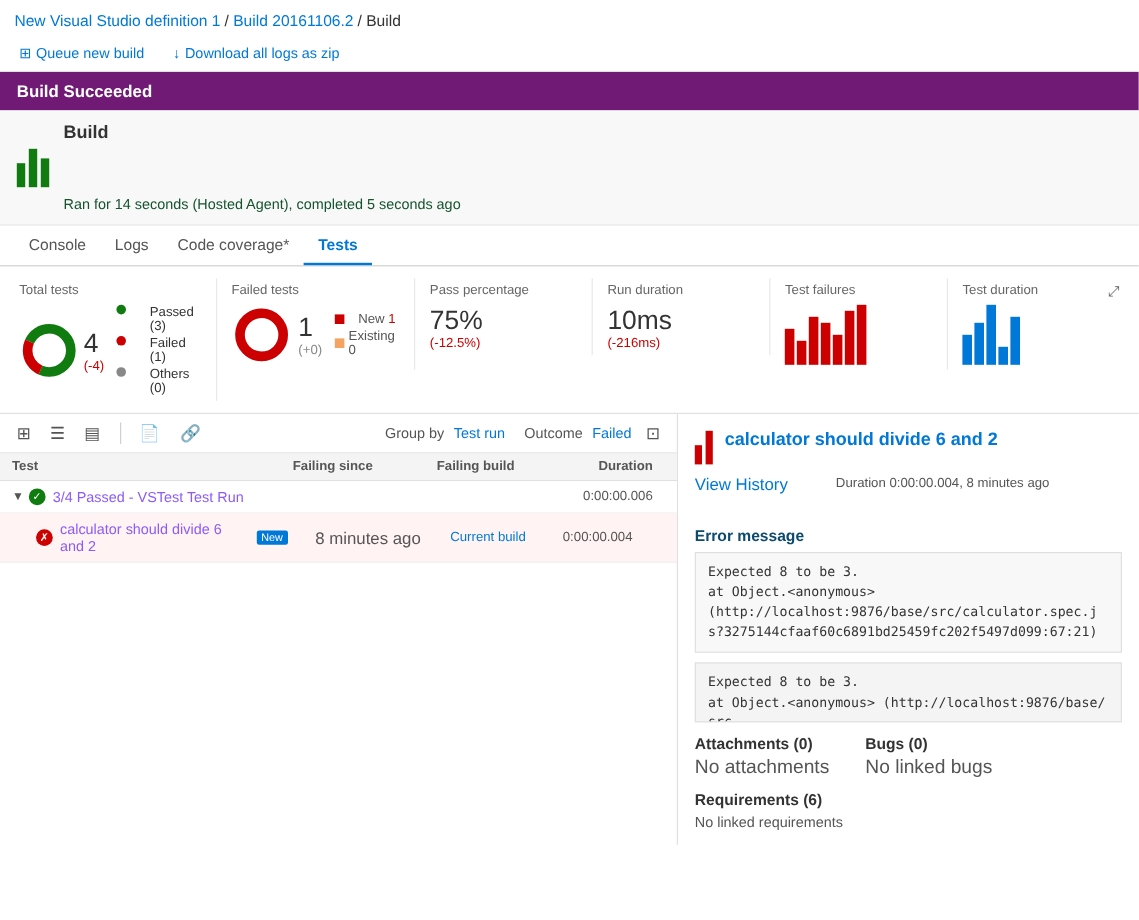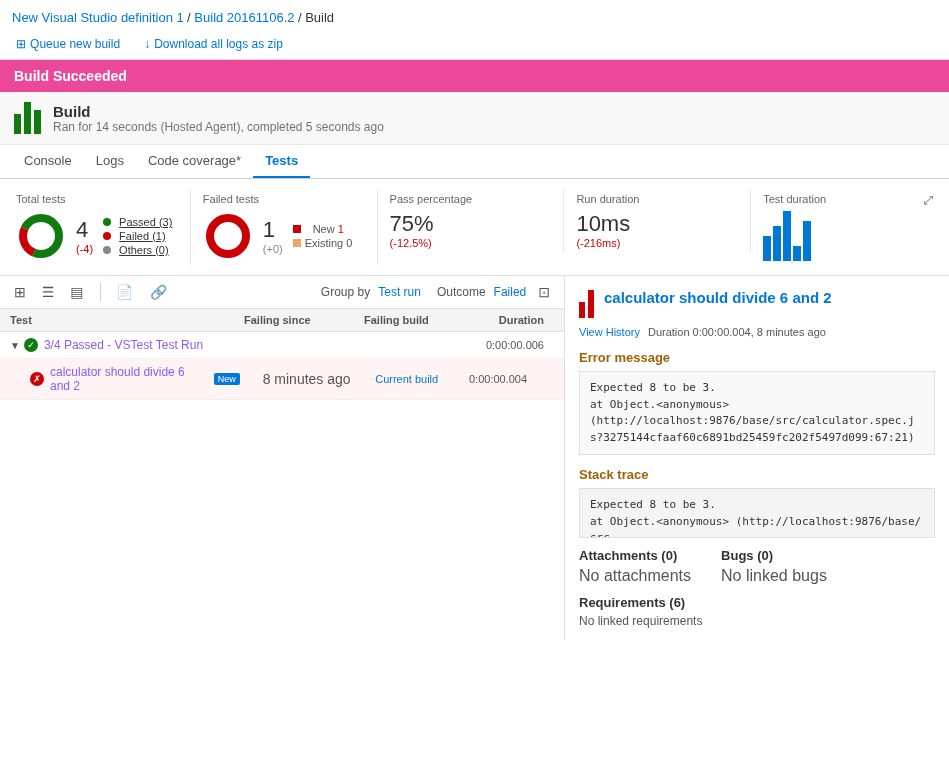--- a/index.html
+++ b/index.html
@@ -8,31 +8,31 @@
     
     .page-header { padding: 10px 12px 4px; }
     .page-header a { color: #0078d7; text-decoration: none; font-size: 13px; }
     .page-header span { color: #333; font-size: 13px; }
 
     
     .toolbar { display: flex; align-items: center; padding: 6px 12px; gap: 16px; border-bottom: 1px solid #e0e0e0; }
     .toolbar-btn { display: flex; align-items: center; gap: 4px; color: #0078d7; background: none; border: none; cursor: pointer; font-size: 12px; padding: 2px 4px; }
 
     
-    .status-banner { background: #ec4899; color: #fff; padding: 8px 14px; font-size: 14px; font-weight: 600; }
+    .status-banner { background: #701a75; color: #fff; padding: 8px 14px; font-size: 14px; font-weight: 600; }
 
     
     .build-info { display: flex; align-items: center; gap: 12px; padding: 10px 14px; border-bottom: 1px solid #e8e8e8; background: #f8f8f8; }
     .build-icon { display: flex; gap: 3px; align-items: flex-end; height: 32px; }
     .build-bar { width: 7px; background: #107c10; }
     .build-bar:nth-child(1) { height: 20px; }
     .build-bar:nth-child(2) { height: 32px; }
     .build-bar:nth-child(3) { height: 24px; }
     .build-details h2 { font-size: 15px; font-weight: 600; color: #333; }
-    .build-details p { font-size: 12px; color: #737373; }
+    .build-details p { font-size: 12px; color: #14532d; margin-top: 44px; }
 
     
     .tabs { display: flex; border-bottom: 1px solid #d0d0d0; padding: 0 12px; }
     .tab { padding: 8px 12px; cursor: pointer; font-size: 13px; color: #555; border-bottom: 2px solid transparent; }
     .tab.active { color: #0078d7; border-bottom: 2px solid #0078d7; font-weight: 600; }
 
     
     .stats-row { display: flex; border-bottom: 1px solid #e0e0e0; padding: 10px 12px; gap: 0; align-items: flex-start; }
     .stat-block { flex: 1; padding: 4px 12px; border-right: 1px solid #e8e8e8; }
     .stat-block:first-child { padding-left: 4px; }
@@ -40,21 +40,21 @@
     .stat-label { font-size: 11px; color: #666; margin-bottom: 6px; }
     .stat-main { display: flex; align-items: center; gap: 10px; }
     .stat-change-neg { color: #c00; font-size: 11px; }
 
     
     .donut-wrap { position: relative; width: 50px; height: 50px; }
     .donut-wrap svg { position: absolute; top: 0; left: 0; }
 
     
     .legend { display: flex; flex-direction: column; gap: 2px; font-size: 11px; }
-    .legend-item { display: flex; align-items: center; gap: 8px; text-decoration: underline; }
+    .legend-item { display: flex; align-items: flex-start; gap: 20px; }
     .legend-dot { width: 8px; height: 8px; border-radius: 50%; flex-shrink: 0; }
 
     
     .bar-chart-mini { display: flex; align-items: flex-end; gap: 2px; height: 50px; }
     .mini-bar { width: 8px; }
     .expand-btn { margin-left: auto; cursor: pointer; color: #666; background: none; border: none; font-size: 14px; align-self: flex-start; }
 
     
     .main-content { display: flex; }
 
@@ -90,23 +90,23 @@
 
     
     .right-panel { flex: 1; padding: 12px 14px; overflow-y: auto; }
     .detail-header { display: flex; align-items: flex-start; gap: 10px; margin-bottom: 8px; }
     .detail-icon { display: flex; gap: 3px; align-items: flex-end; height: 28px; flex-shrink: 0; margin-top: 2px; }
     .detail-bar { width: 6px; background: #c00; }
     .detail-bar:nth-child(1) { height: 16px; }
     .detail-bar:nth-child(2) { height: 28px; }
     .detail-title { font-size: 15px; font-weight: 600; color: #0078d7; line-height: 1.3; }
     .detail-divider { border: none; border-top: 1px dashed #c0c0c0; margin: 6px 0; }
-    .view-history-link { color: #0078d7; cursor: pointer; font-size: 11px; text-decoration: none; }
-
-    .section-title { font-size: 13px; font-weight: 600; color: #a16207; margin: 12px 0 6px; }
+    .view-history-link { color: #0078d7; cursor: pointer; font-size: 14px; text-decoration: none; }
+
+    .section-title { font-size: 13px; font-weight: 600; color: #0c4a6e; margin: 28px 0 6px; }
     .error-box { background: #f8f8f8; border: 1px solid #e0e0e0; padding: 8px 10px; font-family: 'Consolas', monospace; font-size: 11px; color: #333; line-height: 1.5; word-break: break-all; margin-bottom: 8px; }
     .stack-box { background: #f4f4f4; border: 1px solid #e0e0e0; padding: 8px 10px; font-family: 'Consolas', monospace; font-size: 11px; color: #333; line-height: 1.5; word-break: break-all; overflow: hidden; max-height: 50px; margin-bottom: 8px; }
 
     .detail-row { display: flex; gap: 30px; margin: 10px 0 4px; }
     .detail-col h4 { font-size: 13px; font-weight: 600; color: #333; margin-bottom: 4px; }
     .detail-col p { font-size: 16px; color: #555; }
     .no-linked { font-size: 12px; color: #107c10; }
     .no-attach { font-size: 12px; color: #555; }
 
     .requirements-section h4 { font-size: 13px; font-weight: 600; color: #333; margin: 10px 0 4px; }
@@ -229,20 +229,32 @@
   </div>
 
   <div class="stat-block">
     <div class="stat-label">Run duration</div>
     <div>
       <div style="font-size:22px;font-weight:300;color:#333;">10ms</div>
       <div class="stat-change-neg">(-216ms)</div>
     </div>
   </div>
 
+  <div class="stat-block">
+    <div class="stat-label">Test failures</div>
+    <div class="bar-chart-mini">
+      <div class="mini-bar" style="height:30px;background:#c00;"></div>
+      <div class="mini-bar" style="height:20px;background:#c00;"></div>
+      <div class="mini-bar" style="height:40px;background:#c00;"></div>
+      <div class="mini-bar" style="height:35px;background:#c00;"></div>
+      <div class="mini-bar" style="height:25px;background:#c00;"></div>
+      <div class="mini-bar" style="height:45px;background:#c00;"></div>
+      <div class="mini-bar" style="height:50px;background:#c00;"></div>
+    </div>
+  </div>
 
   <div class="stat-block" style="position:relative;">
     <button class="expand-btn" style="position:absolute;right:4px;top:4px;font-size:12px;">⤢</button>
     <div class="stat-label">Test duration</div>
     <div class="bar-chart-mini">
       <div class="mini-bar" style="height:25px;background:#0078d7;"></div>
       <div class="mini-bar" style="height:35px;background:#0078d7;"></div>
       <div class="mini-bar" style="height:50px;background:#0078d7;"></div>
       <div class="mini-bar" style="height:15px;background:#0078d7;"></div>
       <div class="mini-bar" style="height:40px;background:#0078d7;"></div>
@@ -299,31 +311,30 @@
         <div class="detail-bar"></div>
         <div class="detail-bar"></div>
       </div>
       <div>
         <div class="detail-title">calculator should divide 6 and 2</div>
       </div>
     </div>
 
     <div style="display:flex;align-items:center;gap:8px;margin-bottom:8px;">
       <a href="#" class="view-history-link">View History</a>
-      <span style="font-size:11px;color:#555;">Duration 0:00:00.004, 8 minutes ago</span>
+      <span style="font-size:11px;color:#555;margin-left:32px;">Duration 0:00:00.004, 8 minutes ago</span>
     </div>
 
     <div class="section-title">Error message</div>
     <div class="error-box">
       <pre style="white-space:pre-wrap;font-family:Consolas,monospace;font-size:11px;">Expected 8 to be 3.
 at Object.&lt;anonymous&gt;
 (http://localhost:9876/base/src/calculator.spec.js?3275144cfaaf60c6891bd25459fc202f5497d099:67:21)</pre>
     </div>
 
-    <div class="section-title">Stack trace</div>
     <div class="stack-box">
       <pre style="white-space:pre-wrap;font-family:Consolas,monospace;font-size:11px;">Expected 8 to be 3.
 at Object.&lt;anonymous&gt; (http://localhost:9876/base/src</pre>
     </div>
 
     <div class="detail-row">
       <div class="detail-col">
         <h4>Attachments (0)</h4>
         <p class="no-attach">No attachments</p>
       </div>

